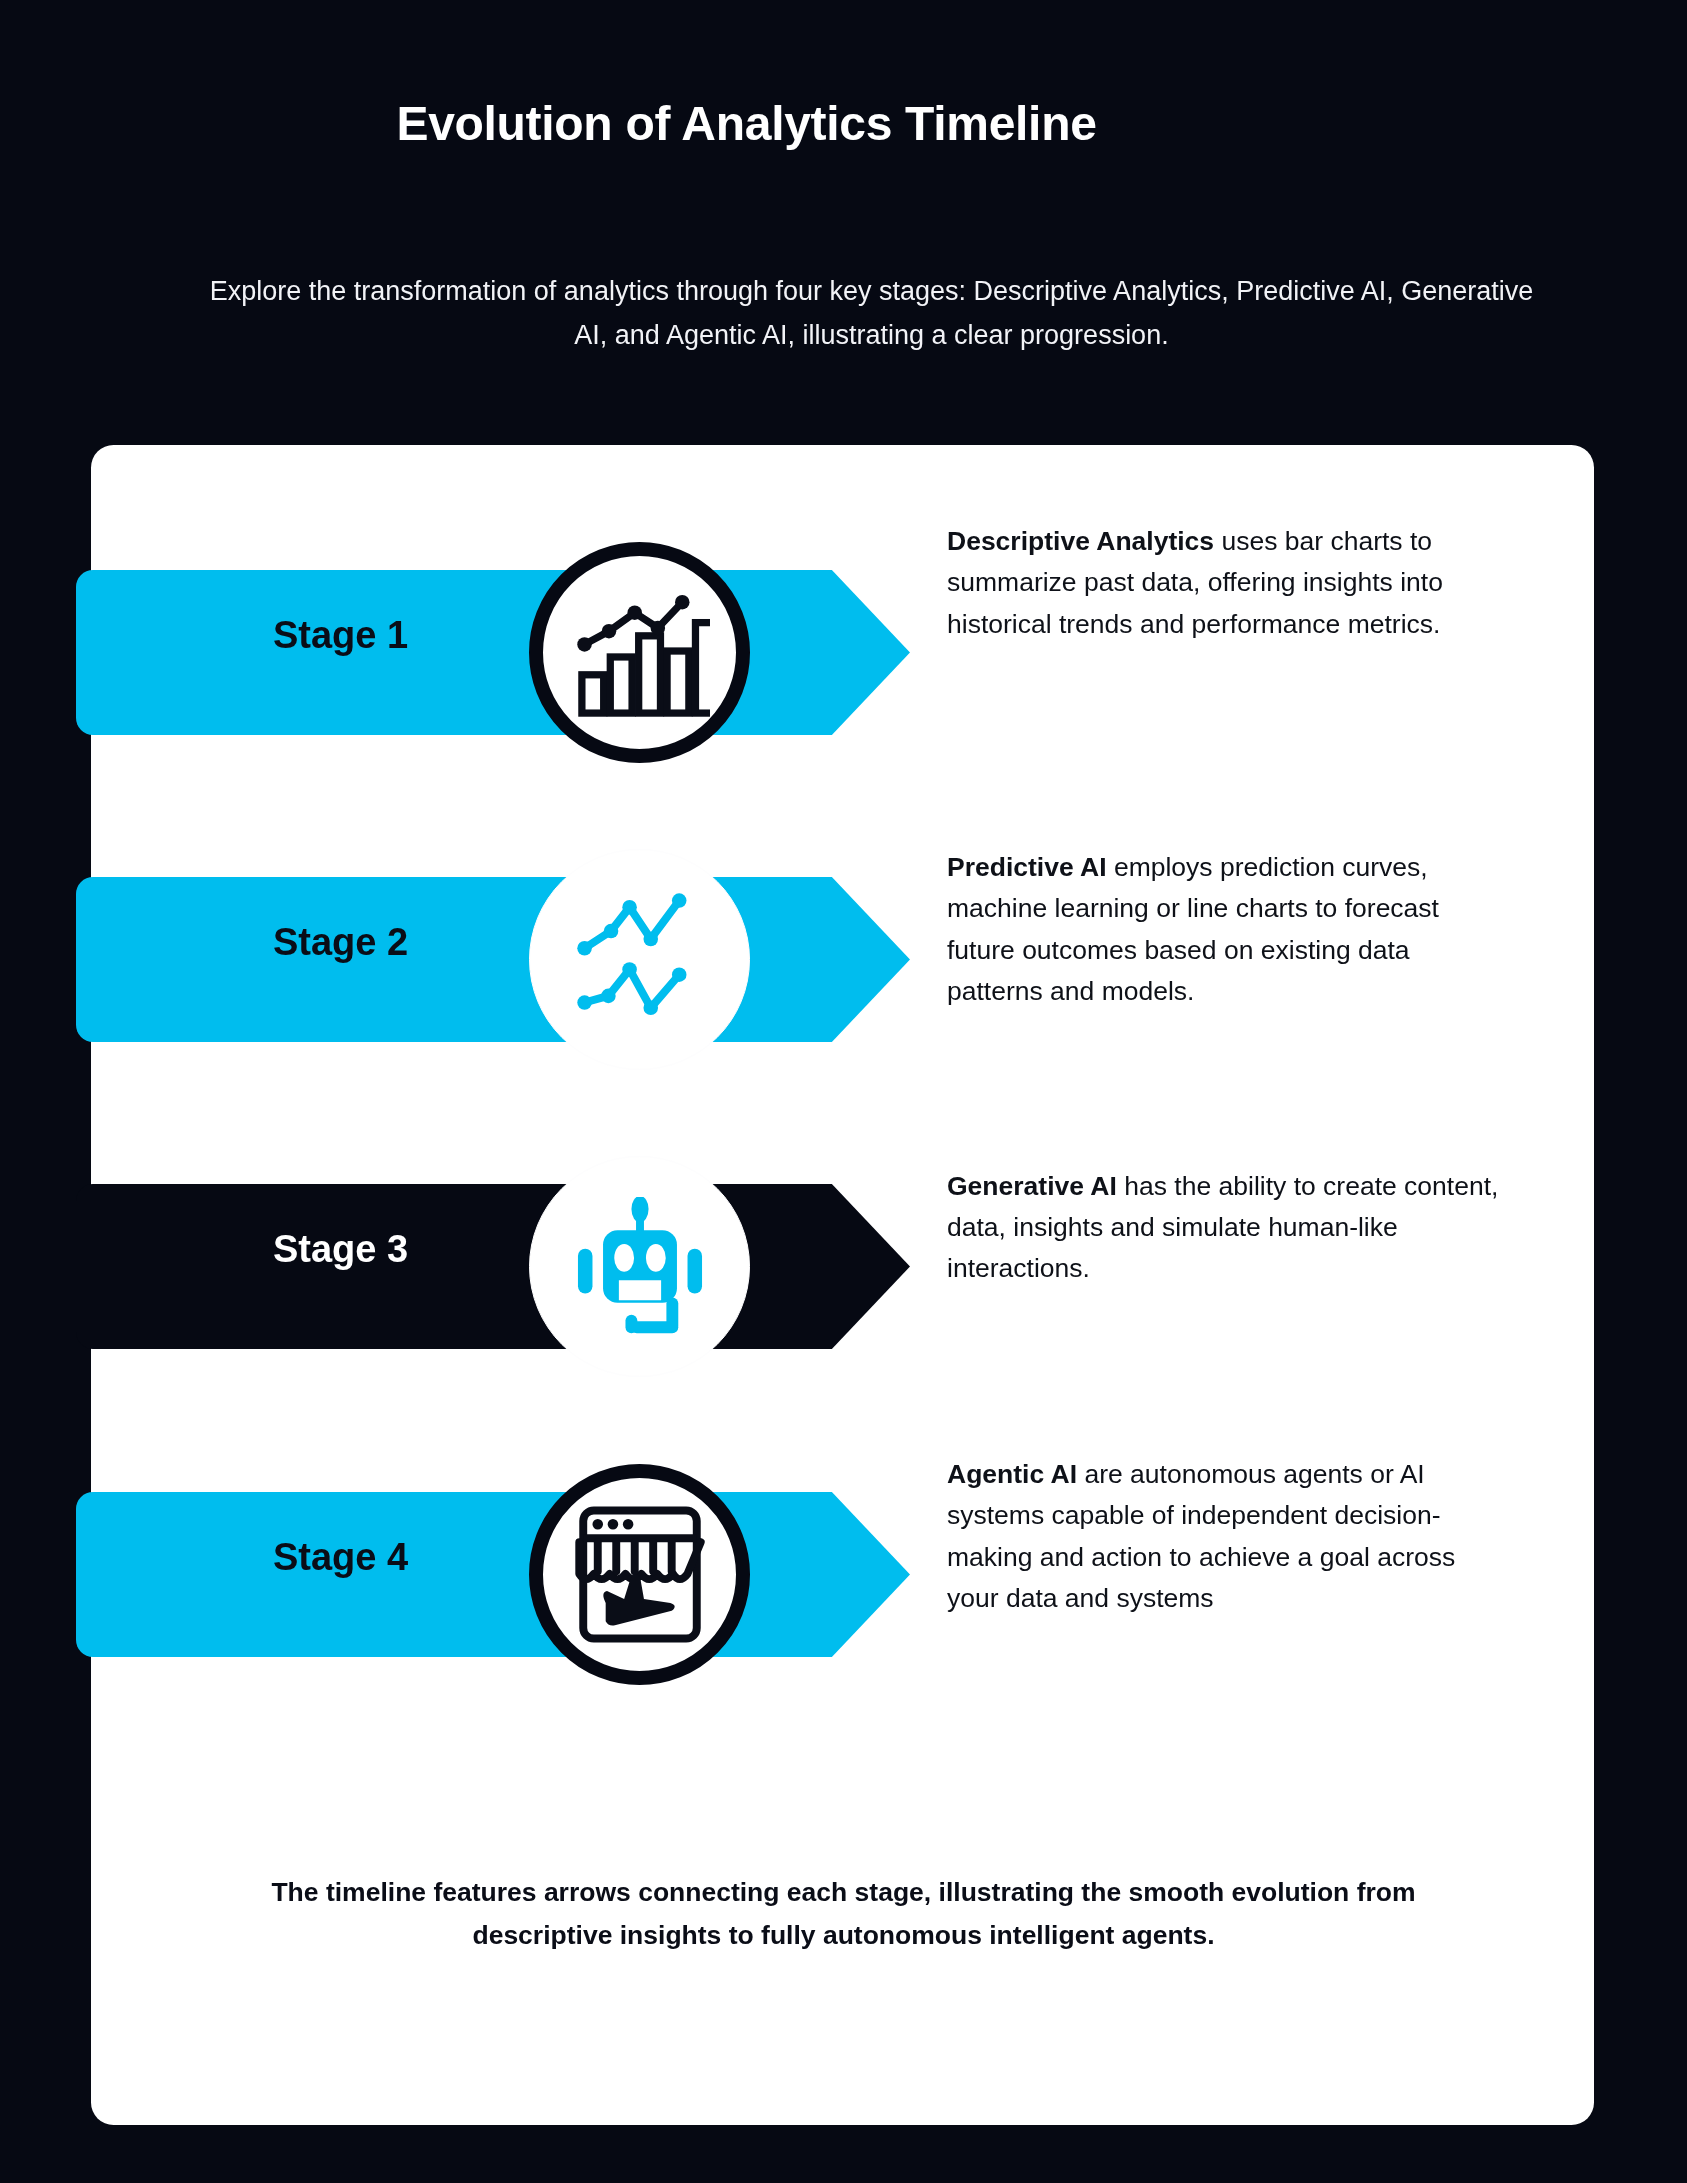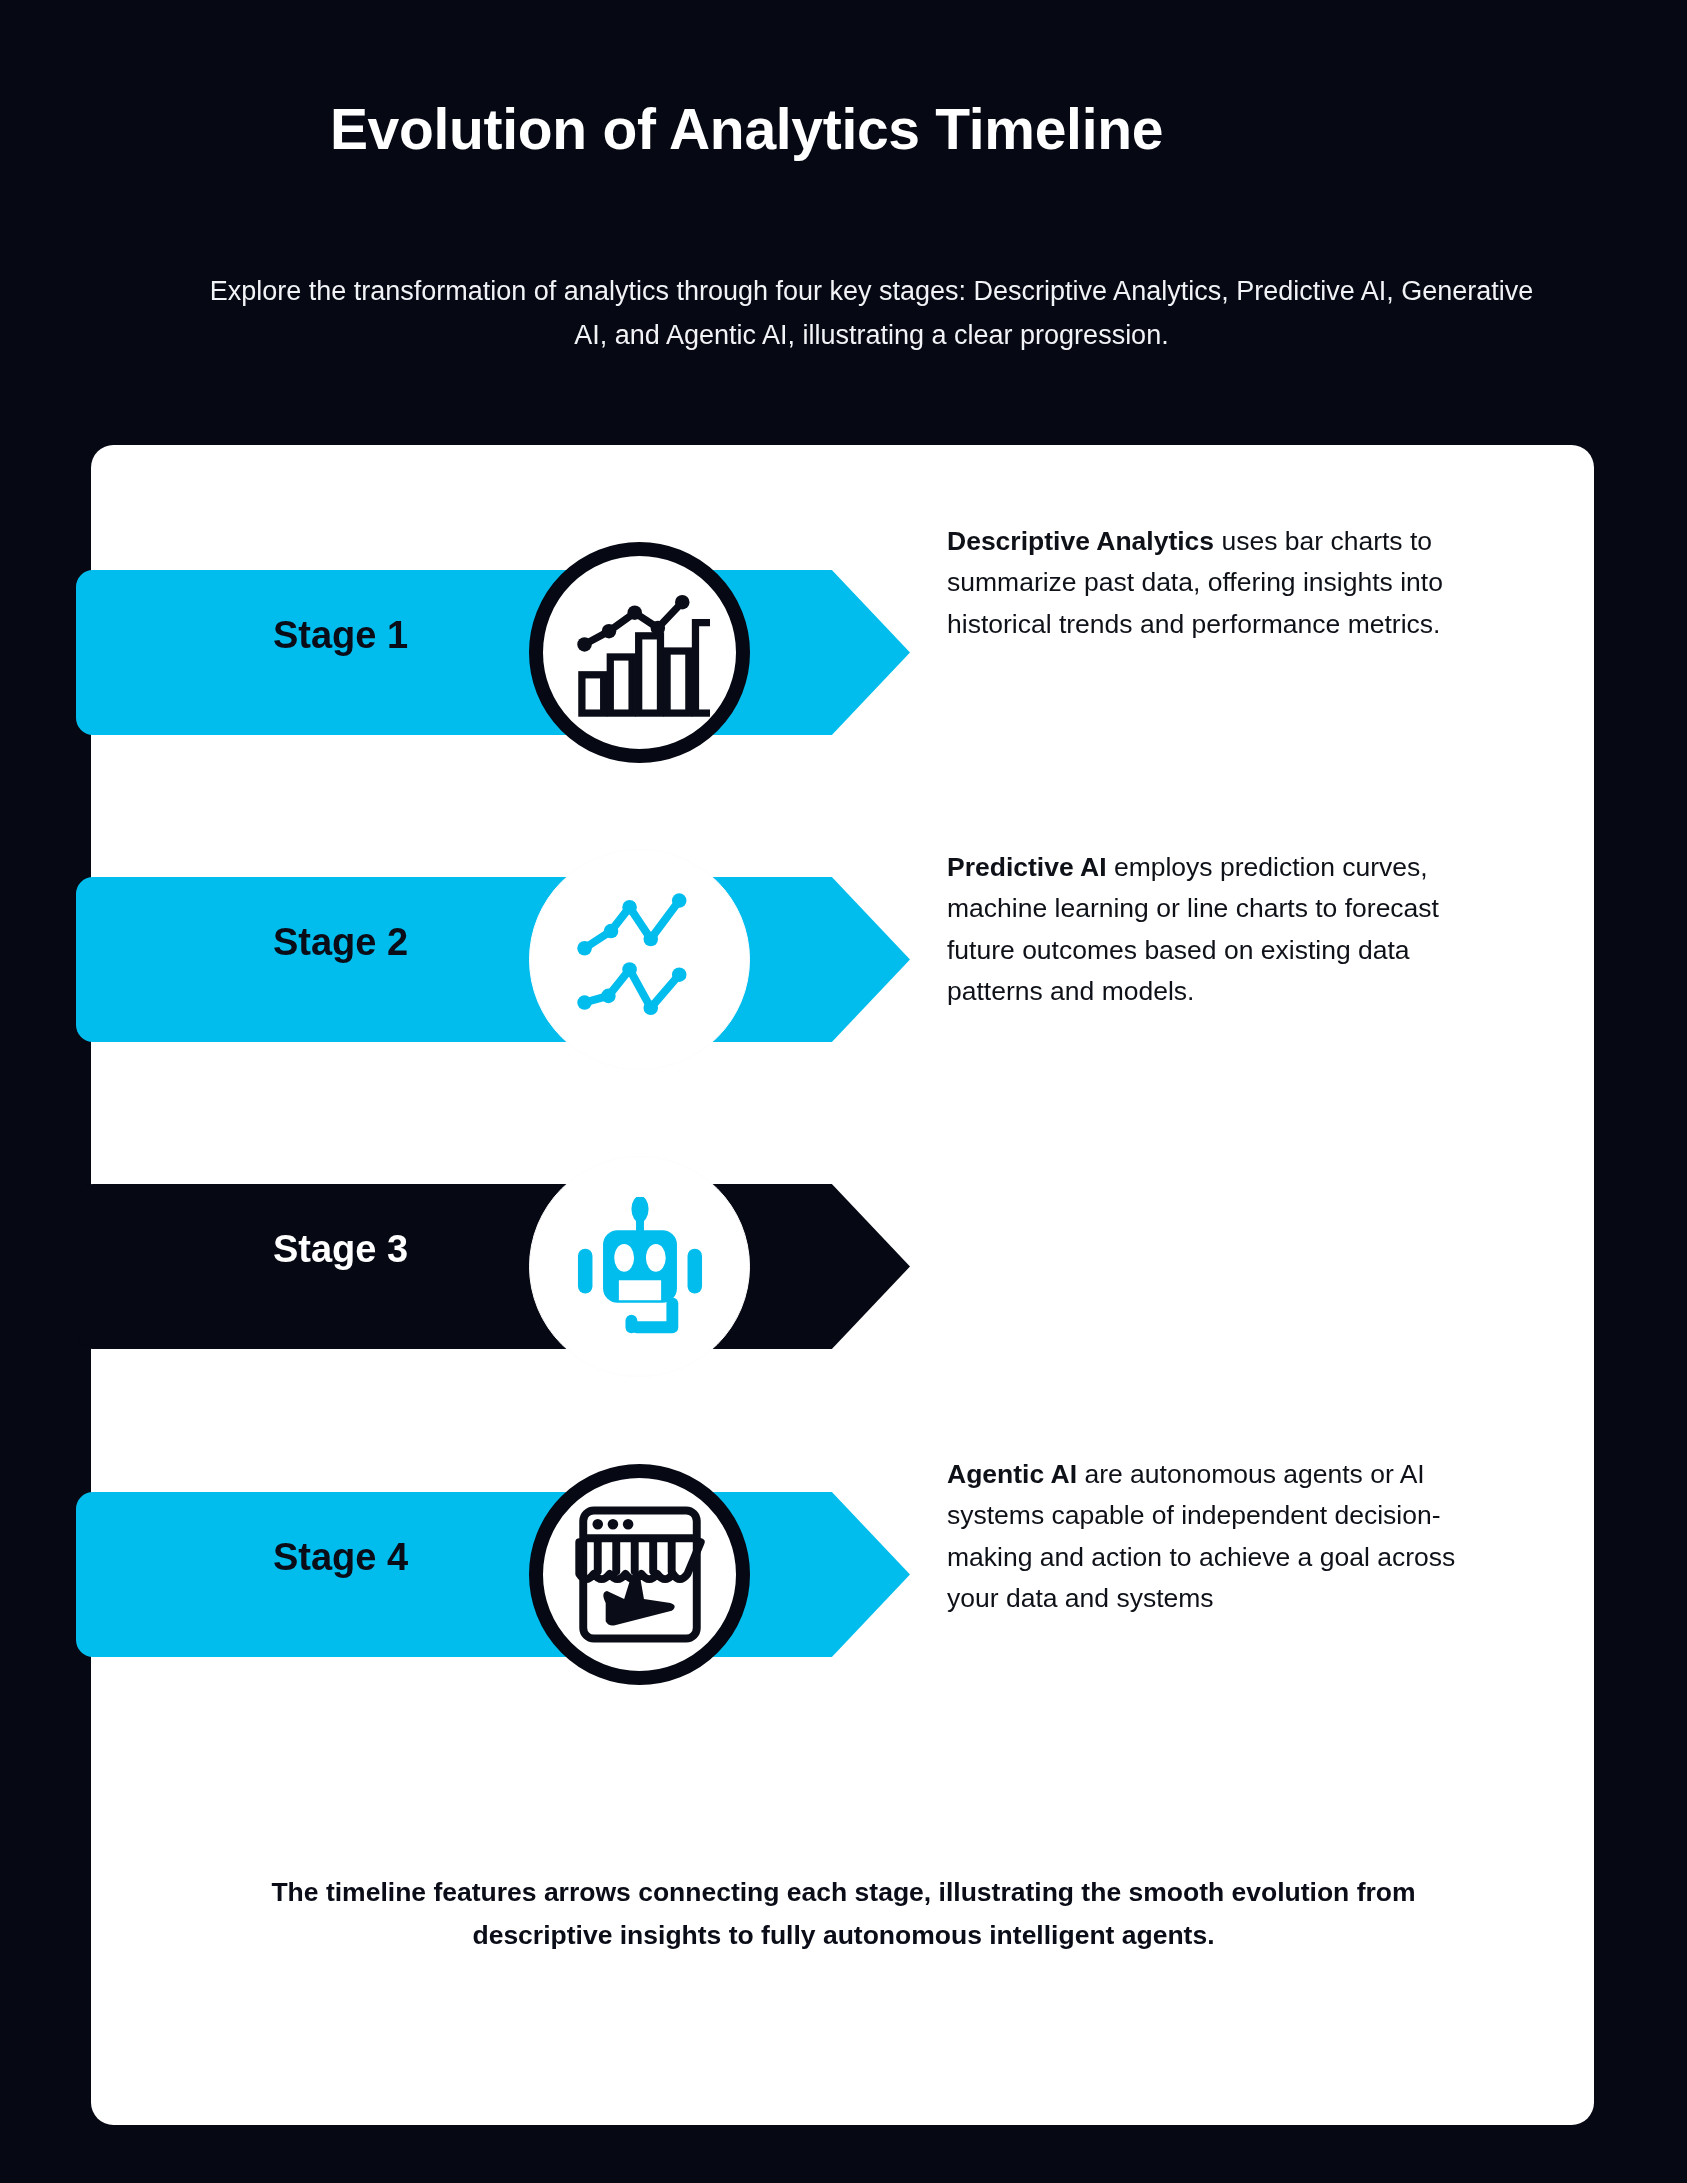--- a/index.html
+++ b/index.html
@@ -18,21 +18,21 @@
   }
 
   
   .page-title {
     position: absolute;
     top: 98px;
     left: 0;
     width: 1493px;
     text-align: center;
     color: #ffffff;
-    font-size: 57px;
+    font-size: 48px;
     font-weight: bold;
     letter-spacing: -0.3px;
     line-height: 1.1;
   }
   .page-subtitle {
     position: absolute;
     top: 270px;
     left: 50%;
     transform: translateX(-50%);
     width: 1336px;
@@ -261,20 +261,23 @@
           <rect x="78" y="178" width="18" height="28" rx="9"></rect>
         </g>
         <g fill="#ffffff">
           <ellipse cx="76" cy="92" rx="15" ry="21"></ellipse>
           <ellipse cx="124" cy="92" rx="15" ry="21"></ellipse>
           <path d="M68 126 h64 v30 h-64 z"></path>
         </g>
       </svg>
     </span>
   </div>
+  <div class="stage-desc">
+    <b>Generative AI</b><span> has the ability to create content, data, insights and simulate human-like interactions.</span>
+  </div>
 </div>
 
 <div class="stage-row" data-idx="3">
   <div class="arrow cyan">
     <div class="arrow-body"></div>
     <div class="arrow-head"></div>
   </div>
   <div class="stage-label on-cyan">Stage 4</div>
   <div class="medallion ringed">
     <span>

